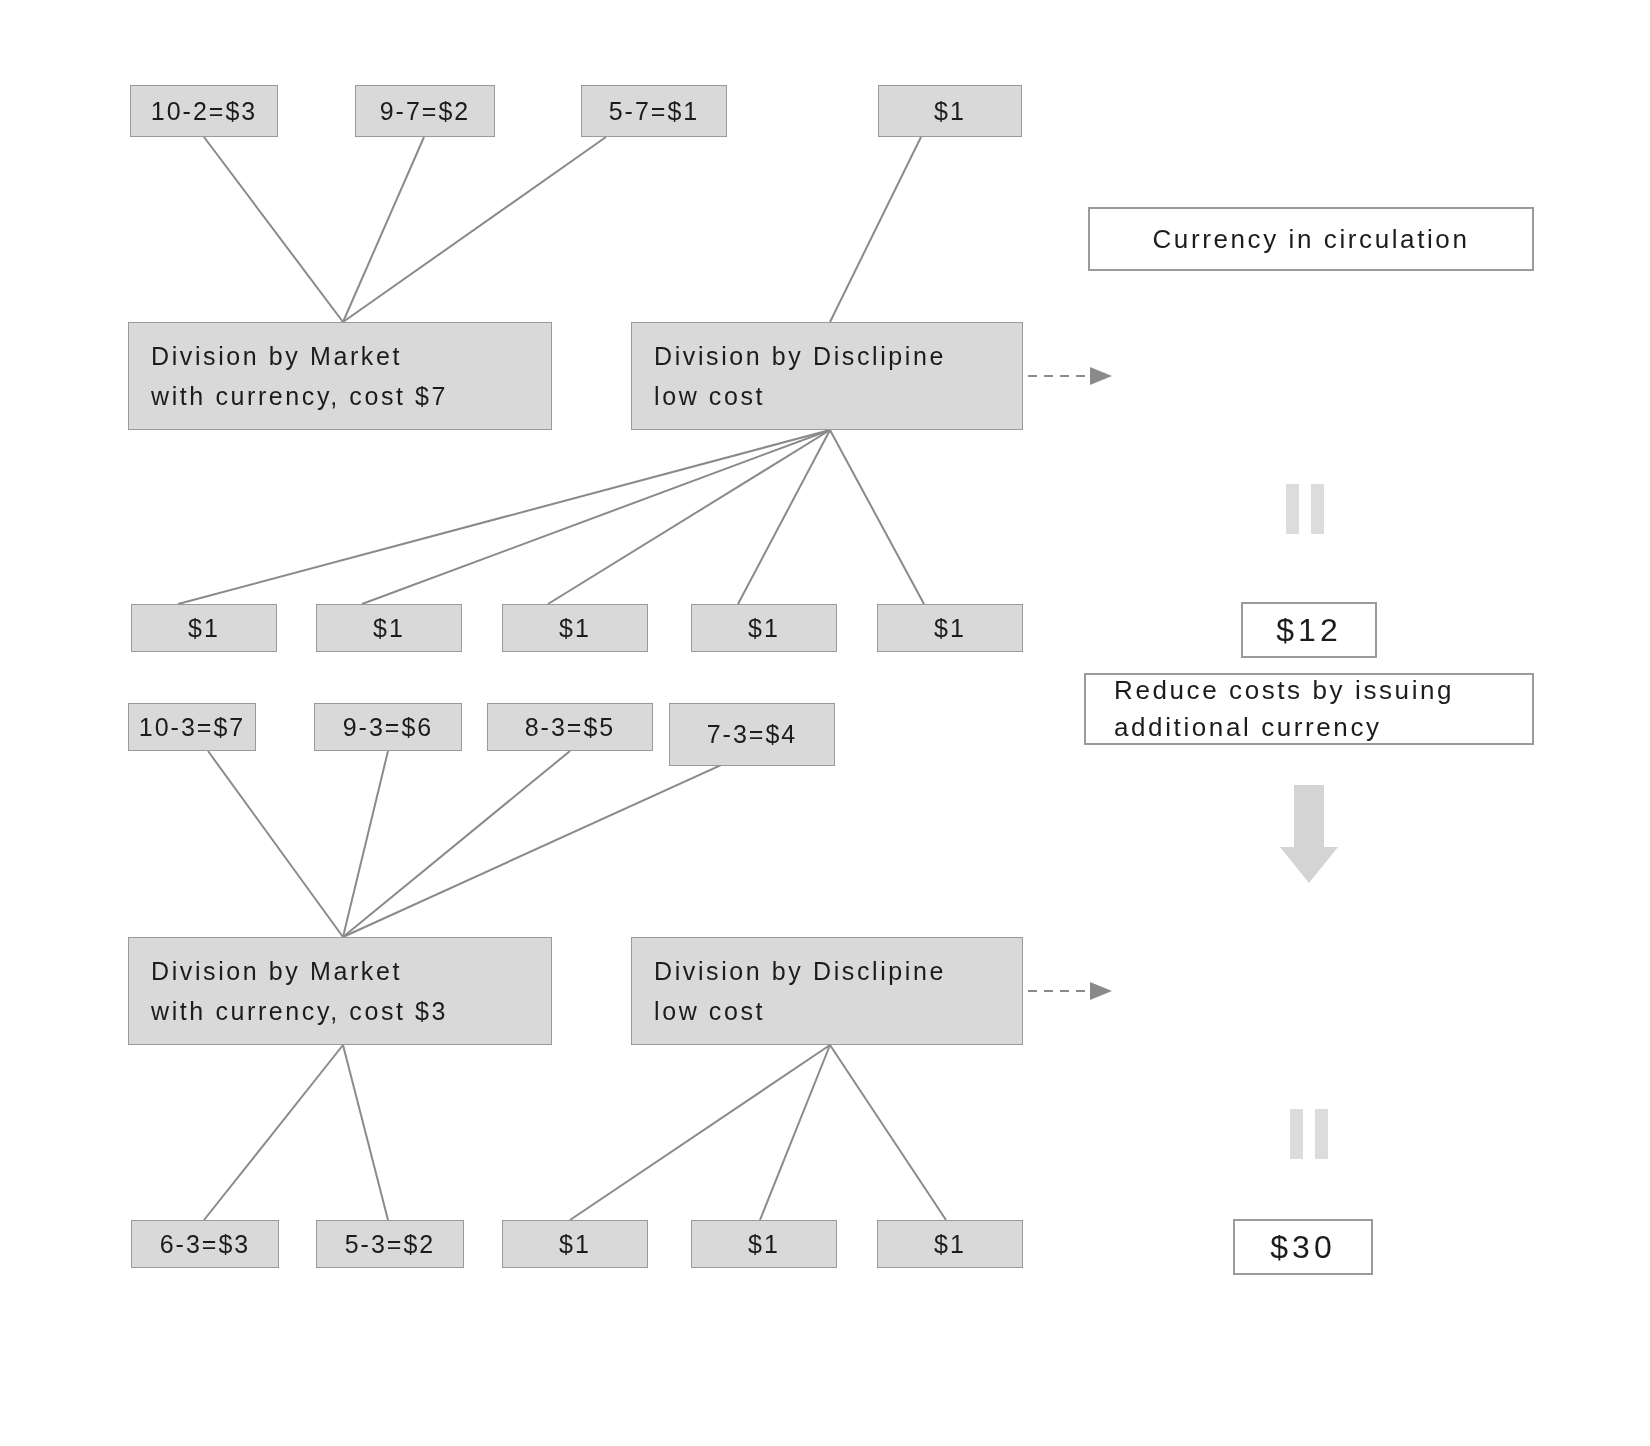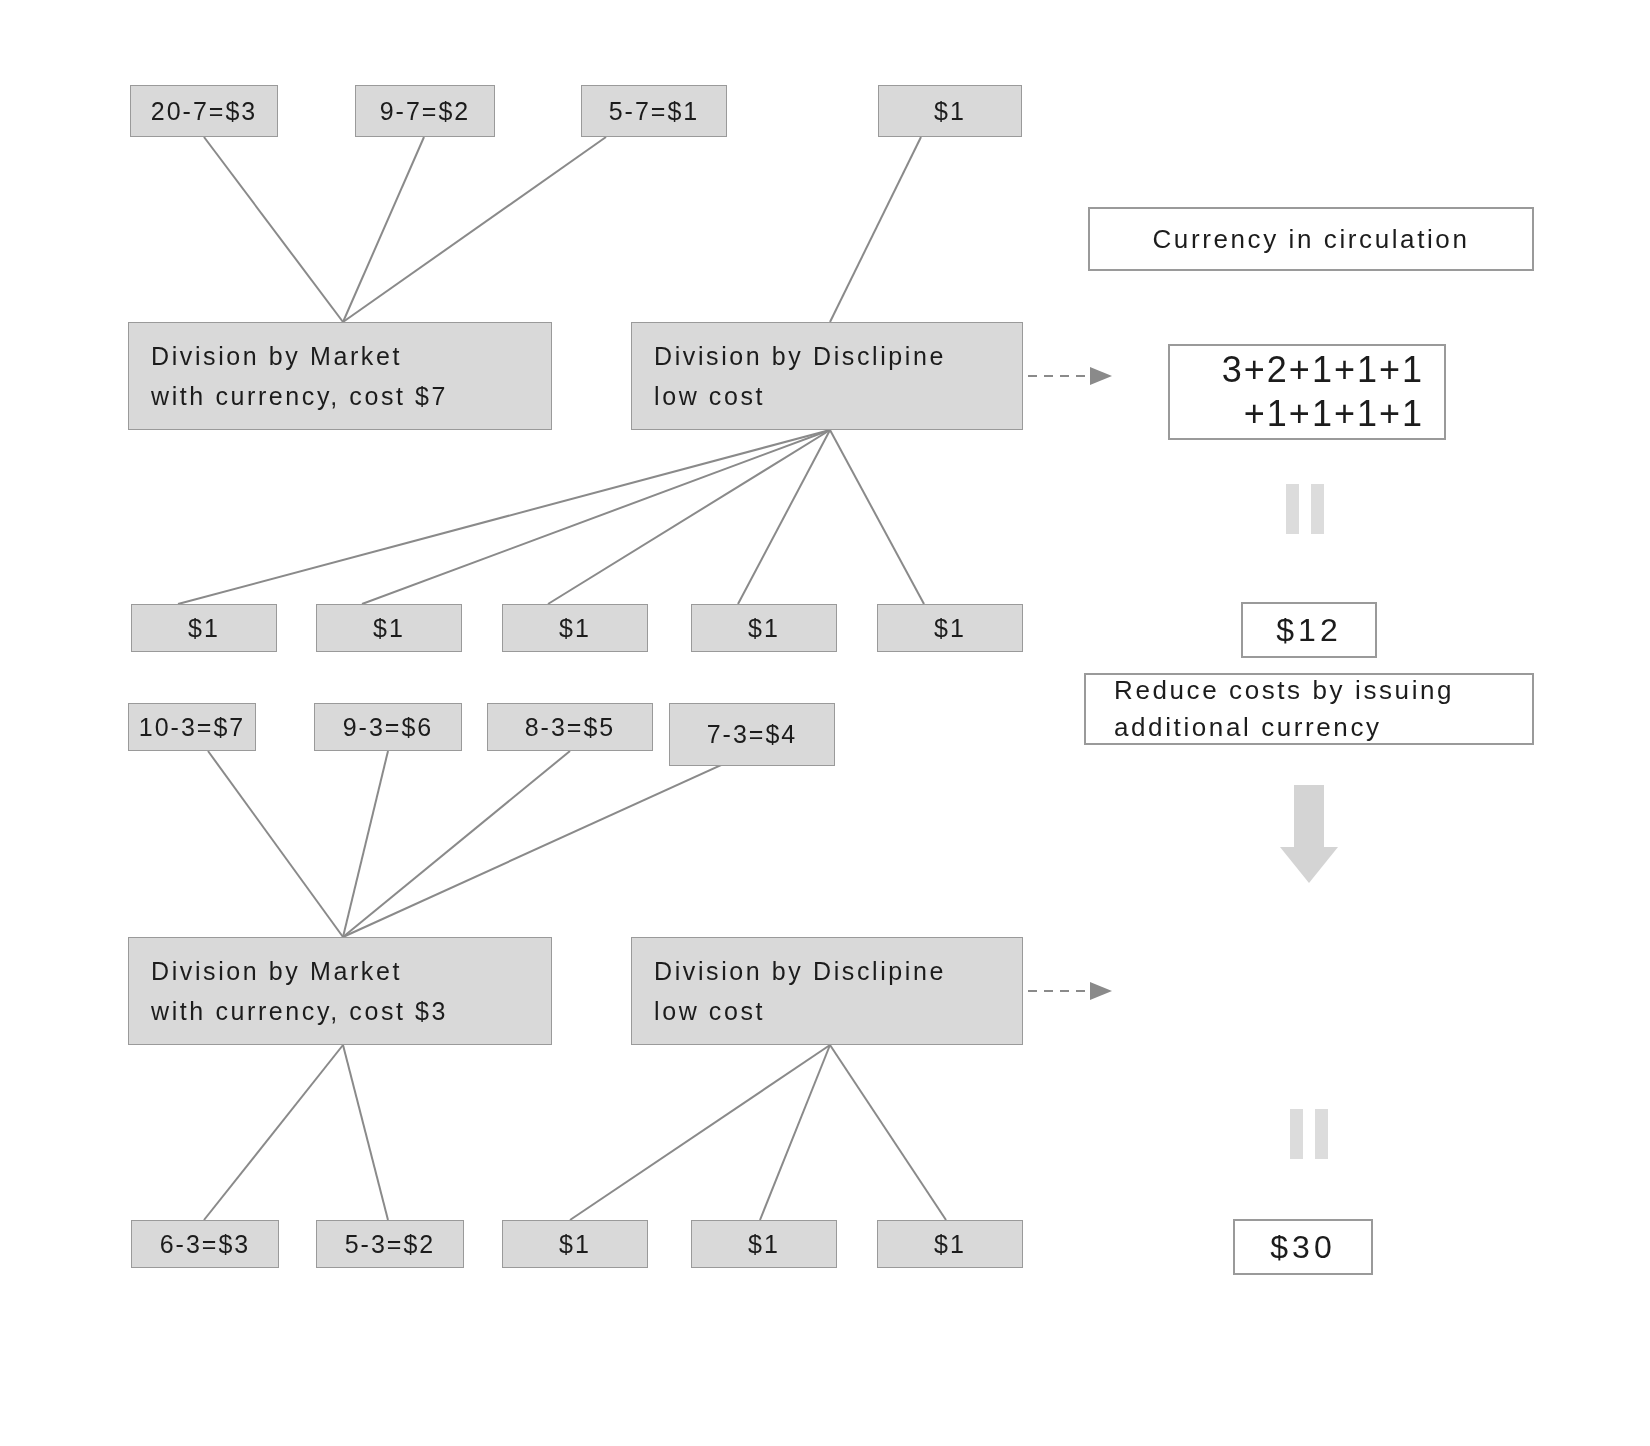--- a/index.html
+++ b/index.html
@@ -145,21 +145,21 @@
       <line x1="830" y1="1045" x2="946" y2="1220"></line>
 
       <line x1="1028" y1="376" x2="1092" y2="376" stroke-dasharray="9 7"></line>
       <line x1="1028" y1="991" x2="1092" y2="991" stroke-dasharray="9 7"></line>
     </g>
     <polygon points="1090,367 1112,376 1090,385" fill="#8a8a8a"></polygon>
     <polygon points="1090,982 1112,991 1090,1000" fill="#8a8a8a"></polygon>
   </svg>
 
   <div class="node gbox" style="left:130px;top:85px;width:148px;height:52px;">
-    <span>20-7=$3</span>
+    <span>10-2=$3</span>
   </div>
   <div class="node gbox" style="left:355px;top:85px;width:140px;height:52px;">
     <span>9-7=$2</span>
   </div>
   <div class="node gbox" style="left:581px;top:85px;width:146px;height:52px;">
     <span>5-7=$1</span>
   </div>
   <div class="node gbox" style="left:878px;top:85px;width:144px;height:52px;">
     <span>$1</span>
   </div>
@@ -224,24 +224,20 @@
     <span>$1</span>
   </div>
   <div class="node gbox" style="left:877px;top:1220px;width:146px;height:48px;">
     <span>$1</span>
   </div>
 
   <div class="node wbox" style="left:1088px;top:207px;width:446px;height:64px;text-align:center;">
     <span>Currency in circulation</span>
   </div>
 
-  <div class="node wbox formula" style="left:1168px;top:344px;width:278px;height:96px;">
-    <span>3+2+1+1+1
-+1+1+1+1</span>
-  </div>
 
   <div class="equals" style="left:1286px;top:484px;height:50px;">
     <i></i>
     <i></i>
   </div>
 
   <div class="node wbox total" style="left:1241px;top:602px;width:136px;height:56px;">
     <span>$12</span>
   </div>
 

